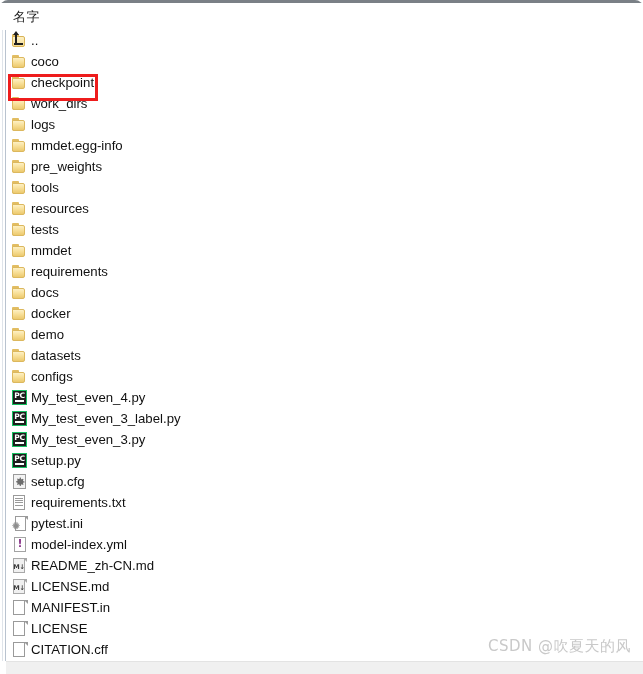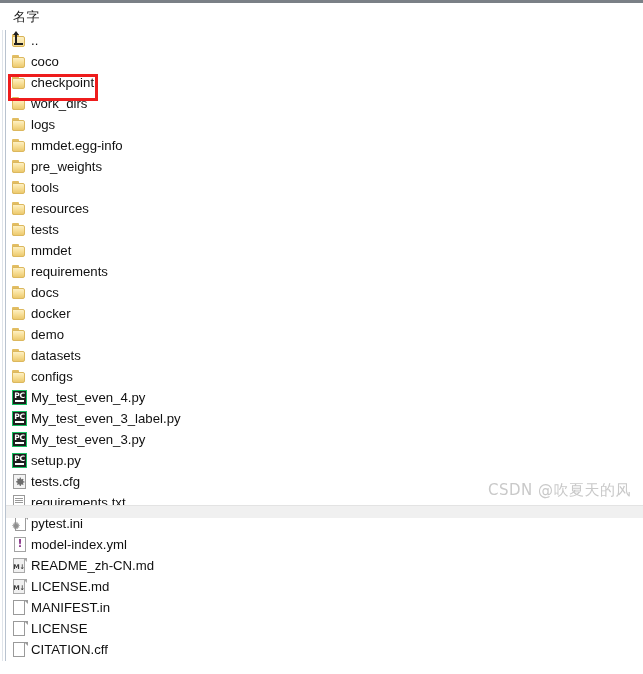--- a/index.html
+++ b/index.html
@@ -12,24 +12,25 @@
     height: 674px;
     font-family: "Liberation Sans", "DejaVu Sans", sans-serif;
     overflow: hidden;
     position: relative;
   }
 
   #explorer {
     position: absolute;
     left: 0; top: 0;
     width: 643px;
-    height: 518px;
+    height: 674px;
     background: #ffffff;
     box-sizing: border-box;
     border-top: 3px solid #7a8086;
+    border-radius: 8px;
   }
 
   
   .header-row {
     height: 27px;
     position: relative;
     background: #ffffff;
   }
   .header-label {
     position: absolute;
@@ -510,21 +511,21 @@
           <span class="label">setup.py</span>
         </div>
         <div class="row">
           <span class="icon ic-gear">
             <span class="page"></span>
             <svg width="12" height="12" viewBox="0 0 24 24">
               <path fill="#6d6d6d" d="M12 8a4 4 0 100 8 4 4 0 000-8zm0 6a2 2 0 110-4 2 2 0 010 4z"></path>
               <path fill="#6d6d6d" d="M21 13v-2l-2.3-.4a7 7 0 00-.8-1.9l1.3-1.9-1.4-1.4-1.9 1.3a7 7 0 00-1.9-.8L13.6 3h-2l-.4 2.3a7 7 0 00-1.9.8L7.4 4.8 6 6.2l1.3 1.9a7 7 0 00-.8 1.9L4.2 10.4v2l2.3.4a7 7 0 00.8 1.9L6 16.6 7.4 18l1.9-1.3a7 7 0 001.9.8l.4 2.3h2l.4-2.3a7 7 0 001.9-.8l1.9 1.3 1.4-1.4-1.3-1.9a7 7 0 00.8-1.9L21 13z"></path>
             </svg>
           </span>
-          <span class="label">tests.cfg</span>
+          <span class="label">setup.cfg</span>
         </div>
         <div class="row">
           <span class="icon ic-doc ic-txt">
             <span class="page"></span>
             <span class="lines"></span>
           </span>
           <span class="label">requirements.txt</span>
         </div>
         <div class="row">
           <span class="icon ic-inipage">

